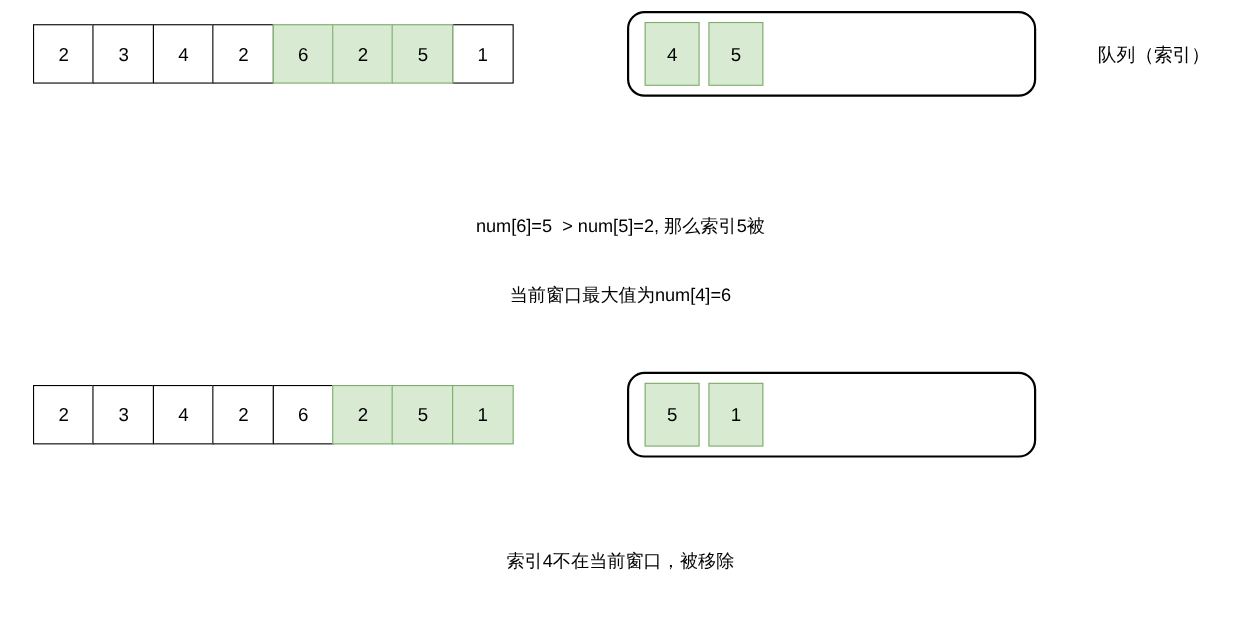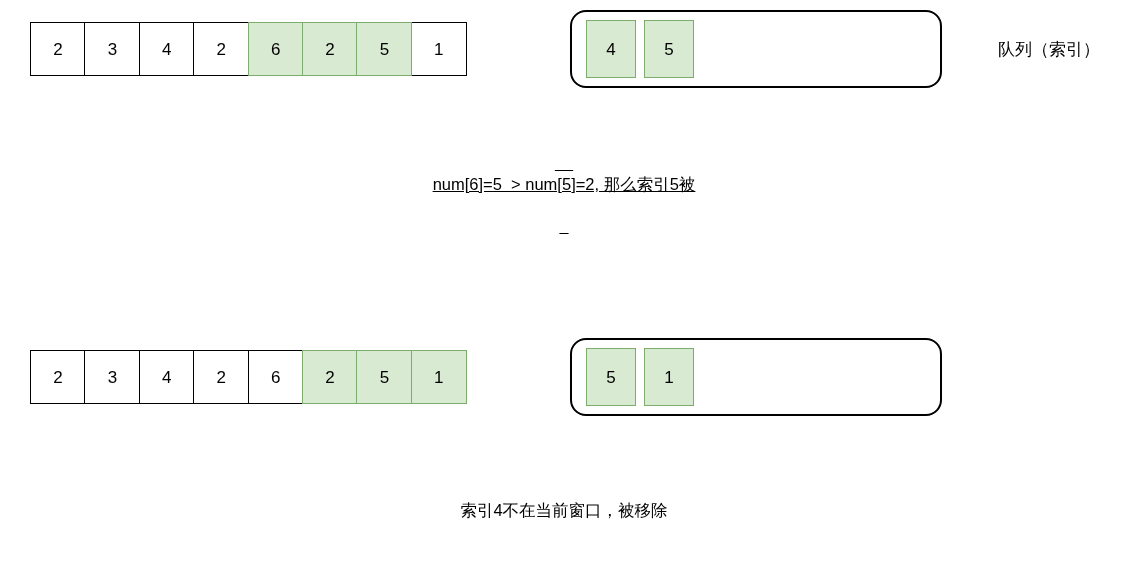--- a/index.html
+++ b/index.html
@@ -117,22 +117,23 @@
     <div class="cell">1</div>
   </div>
 
   <div class="queue" style="left:570px; top:10px;">
     <div class="qcell">4</div>
     <div class="qcell">5</div>
   </div>
 
   <div class="side-label" style="left:988px; top:41px;margin-left:10px;">队列（索引）</div>
 
-  <div class="caption" style="top:132px;text-decoration:underline;">
+  <div class="caption" style="top:154px;">
     <span class="line">num[6]=5  &gt; num[5]=2, 那么索引5被</span>
+    <span class="line">当前窗口最大值为num[4]=6</span>
   </div>
 
   <div class="array-row" style="left:30px; top:350px;">
     <div class="cell">2</div>
     <div class="cell">3</div>
     <div class="cell">4</div>
     <div class="cell">2</div>
     <div class="cell">6</div>
     <div class="cell hl">2</div>
     <div class="cell hl">5</div>

